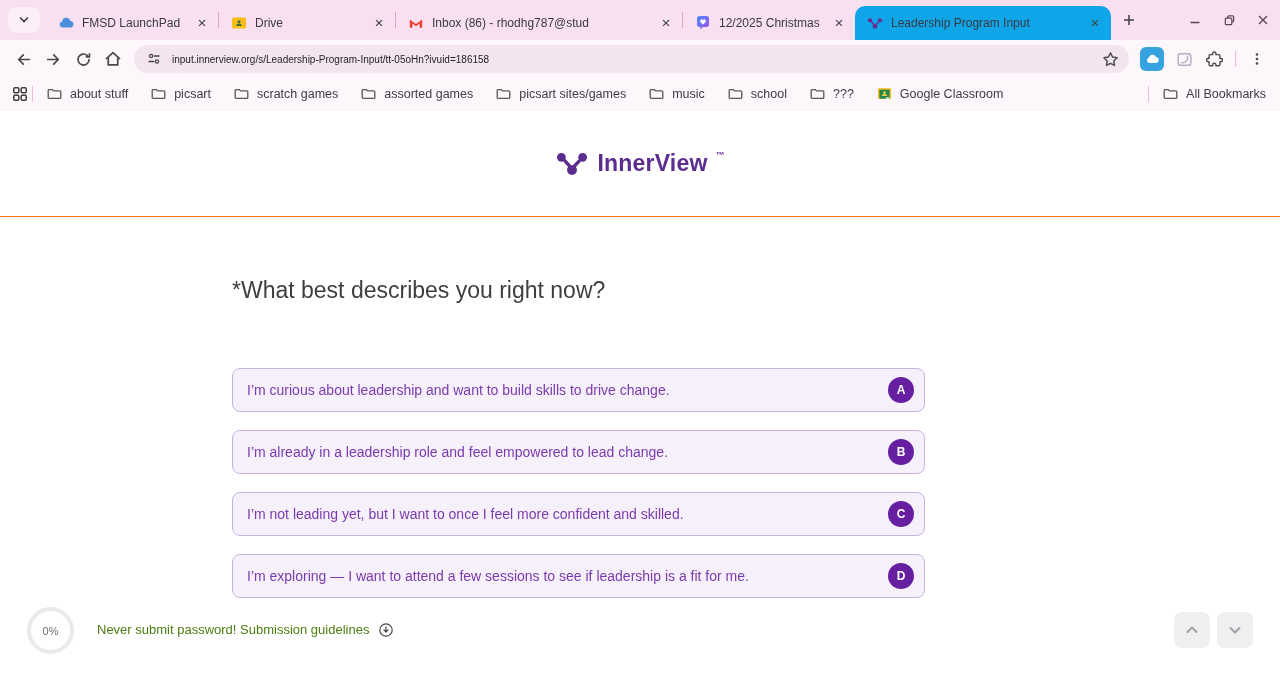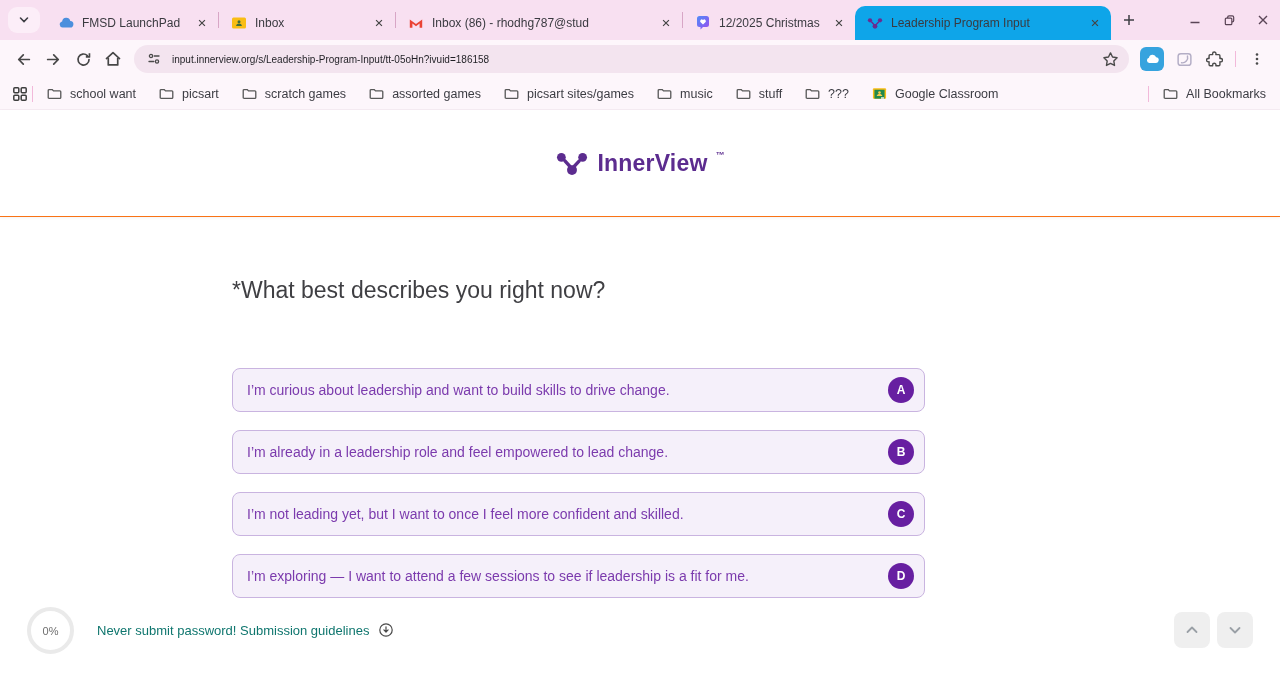--- a/index.html
+++ b/index.html
@@ -113,22 +113,22 @@
   }
 
   
   .progress-ring {
     position:absolute; left:27px; top:607px; width:47px; height:47px;
     border:4px solid #eaeaea; border-radius:50%;
     display:flex; align-items:center; justify-content:center;
     font-size:11px; color:#6f6f6f; background:#fff;
   }
   .footer-notice {
-    position:absolute; left:97px; top:622px; font-size:13px; color:#0f766e;
-    display:flex; align-items:center; gap:9px;
+    position:absolute; left:97px; top:622px; font-size:13px; color:#4d7c0f;
+    display:flex; align-items:flex-start; gap:9px;
   }
   .footer-notice .ico { cursor:pointer; }
   .pager { position:absolute; left:1174px; top:612px; display:flex; gap:7px; }
   .pager button {
     width:36px; height:36px; border:none; border-radius:8px; background:#efefef;
     display:flex; align-items:center; justify-content:center; cursor:pointer;
   }
 </style>
 </head>
 <body>
@@ -158,21 +158,21 @@
   <span class="tab-sep"></span>
 
   <div class="tab" style="width:176px">
     <span class="ico">
       <svg width="16" height="16" viewBox="0 0 16 16">
           <rect x="1" y="2.5" width="14" height="11" rx="1.5" fill="#f9bd15"></rect>
           <circle cx="8" cy="6.8" r="1.5" fill="#3e6e3e"></circle>
           <path d="M5.1 11c.3-1.6 1.5-2.4 2.9-2.4s2.6.8 2.9 2.4z" fill="#3e6e3e"></path>
         </svg>
     </span>
-    <span class="tab-title">Inbox</span>
+    <span class="tab-title">Drive</span>
     <span class="tab-close">
       <svg width="10" height="10" viewBox="0 0 12 12">
           <path d="M2.5 2.5l7 7M9.5 2.5l-7 7" stroke="#444" stroke-width="1.4"></path>
         </svg>
     </span>
   </div>
   <span class="tab-sep"></span>
 
   <div class="tab" style="width:286px">
     <span class="ico">
@@ -354,21 +354,21 @@
       </svg>
   </span>
   <span class="bm-sep"></span>
 
   <span class="bm-item">
     <span class="ico">
         <svg width="15" height="15" viewBox="0 0 16 16">
           <path d="M1.3 4.8c0-.6.4-1 1-1h3.2l1.4 1.4h6.8c.6 0 1 .4 1 1v6c0 .6-.4 1-1 1H2.3c-.6 0-1-.4-1-1z" fill="none" stroke="#585858" stroke-width="1.4" stroke-linejoin="round"></path>
         </svg>
       </span>
-    <span>school want</span>
+    <span>about stuff</span>
   </span>
   <span class="bm-item">
     <span class="ico">
         <svg width="15" height="15" viewBox="0 0 16 16">
           <path d="M1.3 4.8c0-.6.4-1 1-1h3.2l1.4 1.4h6.8c.6 0 1 .4 1 1v6c0 .6-.4 1-1 1H2.3c-.6 0-1-.4-1-1z" fill="none" stroke="#585858" stroke-width="1.4" stroke-linejoin="round"></path>
         </svg>
       </span>
     <span>picsart</span>
   </span>
   <span class="bm-item">
@@ -402,21 +402,21 @@
         </svg>
       </span>
     <span>music</span>
   </span>
   <span class="bm-item">
     <span class="ico">
         <svg width="15" height="15" viewBox="0 0 16 16">
           <path d="M1.3 4.8c0-.6.4-1 1-1h3.2l1.4 1.4h6.8c.6 0 1 .4 1 1v6c0 .6-.4 1-1 1H2.3c-.6 0-1-.4-1-1z" fill="none" stroke="#585858" stroke-width="1.4" stroke-linejoin="round"></path>
         </svg>
       </span>
-    <span>stuff</span>
+    <span>school</span>
   </span>
   <span class="bm-item">
     <span class="ico">
         <svg width="15" height="15" viewBox="0 0 16 16">
           <path d="M1.3 4.8c0-.6.4-1 1-1h3.2l1.4 1.4h6.8c.6 0 1 .4 1 1v6c0 .6-.4 1-1 1H2.3c-.6 0-1-.4-1-1z" fill="none" stroke="#585858" stroke-width="1.4" stroke-linejoin="round"></path>
         </svg>
       </span>
     <span>???</span>
   </span>
   <span class="bm-item">

